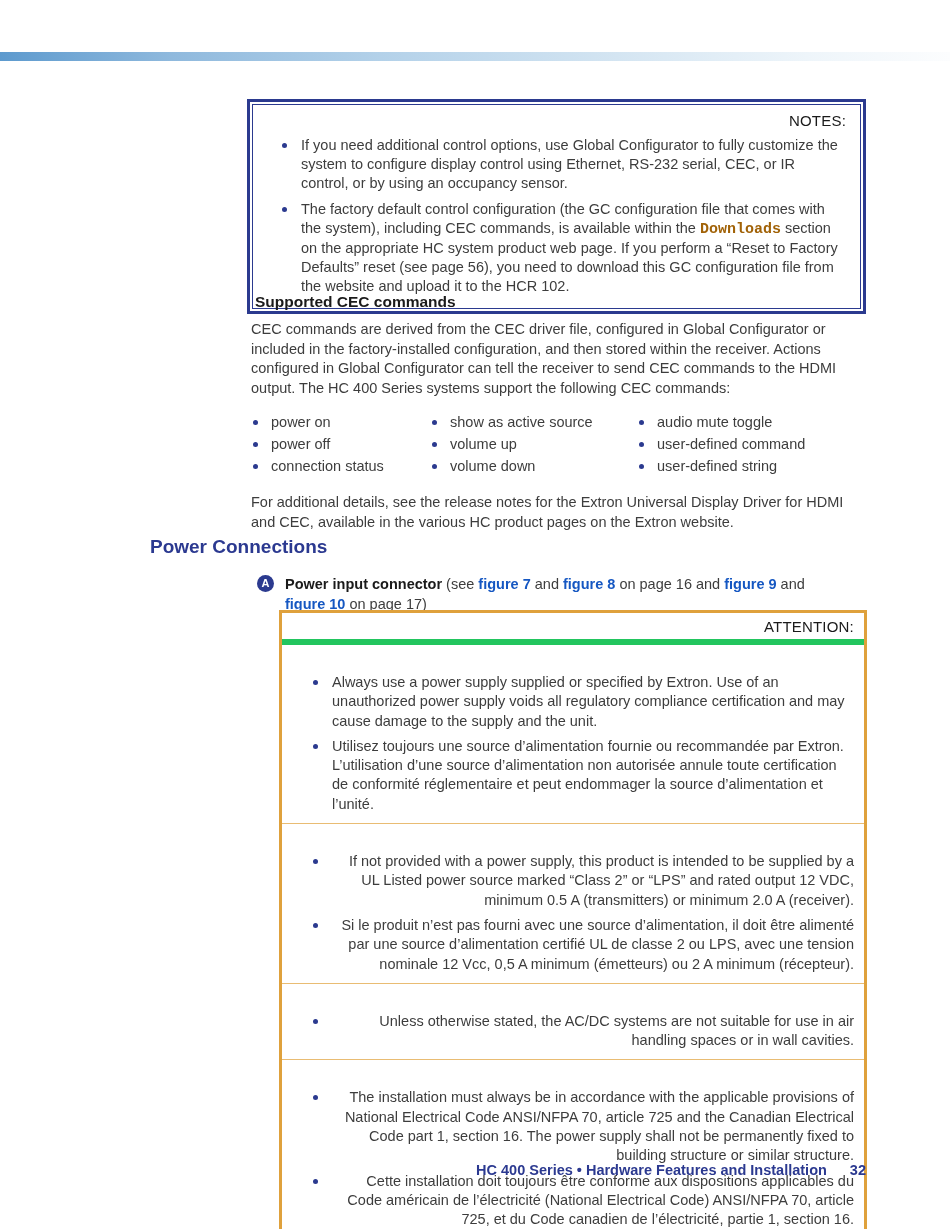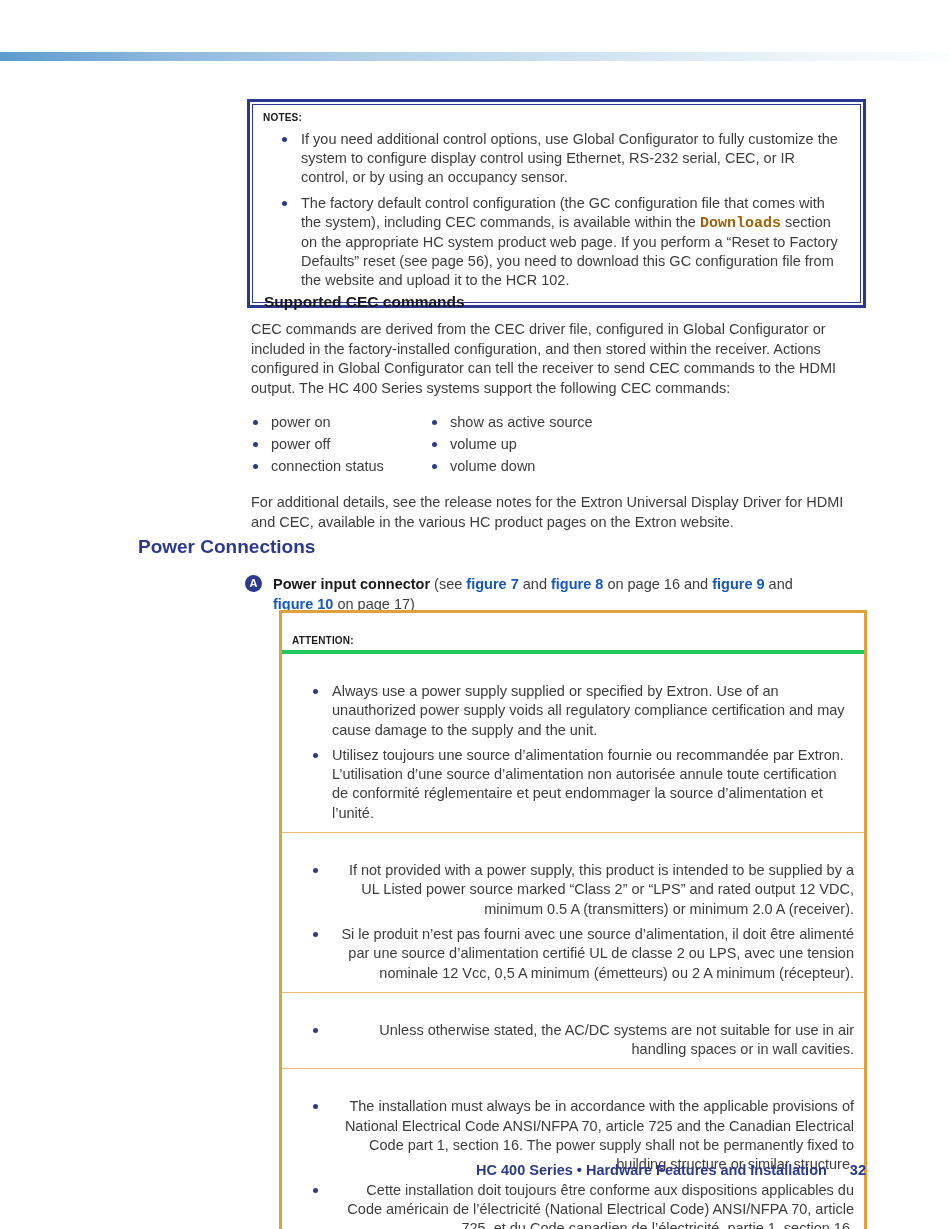--- a/index.html
+++ b/index.html
@@ -14,58 +14,58 @@
   }
   
   .notes-outer{
     position:absolute;left:247px;top:99px;width:619px;box-sizing:border-box;
     border:3px solid #2b3a8f;padding:2px;background:#fff;
   }
   .notes-inner{
     border:1px solid #2b3a8f;padding:7px 14px 12px 10px;
   }
   .box-label{
-    font-size:10px;font-weight:bold;color:#1a1a1a;letter-spacing:.2px;
+    font-size:15px;font-weight:normal;color:#1a1a1a;letter-spacing:.2px;text-align:right;
   }
   .brow{display:flex;margin-top:7px;}
   .bdot{
     flex:0 0 5px;width:5px;height:5px;border-radius:50%;
     background:#2b3a8f;margin:7px 14px 0 19px;
   }
   .btext{flex:1;font-size:14.5px;line-height:19px;color:#3d3d3d;}
   .mono{font-family:"Liberation Mono", monospace;font-weight:bold;font-size:15px;color:#a16207;}
   
   .cec-section{position:absolute;left:251px;top:293px;width:617px;}
-  .sub-heading{font-size:15.5px;font-weight:bold;color:#1a1a1a;margin:0 0 9px 13px;}
+  .sub-heading{font-size:15.5px;font-weight:bold;color:#1a1a1a;margin:0 0 9px 4px;}
   .para{font-size:14.5px;line-height:19.5px;color:#3d3d3d;margin:0;}
   .cec-cols{display:flex;margin:15px 0 14px 0;}
   .cec-col1{width:179px;}
   .cec-col2{width:207px;}
   .cec-col3{flex:1;}
   .cec-item{display:flex;margin-bottom:3px;}
   .cec-item .bdot{margin:7px 13px 0 2px;}
   .cec-item .btext{line-height:19px;}
   
-  .power-section{position:absolute;left:138px;top:536px;width:730px;}
+  .power-section{position:absolute;left:150px;top:536px;width:730px;}
   .h2{font-size:19px;font-weight:bold;color:#2b3990;margin:0;}
   .item-a{display:flex;margin-top:16px;margin-left:107px;}
   .marker{
     flex:0 0 17px;width:17px;height:17px;border-radius:50%;background:#2b3a8f;
     color:#fff;font-size:11px;font-weight:bold;text-align:center;line-height:17px;
     margin:1px 11px 0 0;
   }
   .item-line{white-space:nowrap;font-size:14.5px;line-height:20px;color:#3d3d3d;}
   .bold-black{font-weight:bold;color:#1a1a1a;}
   .fig-link{color:#1557c2;font-weight:bold;text-decoration:none;cursor:pointer;}
   
   .attention-box{
     position:absolute;left:279px;top:610px;width:588px;box-sizing:border-box;
     border:3px solid #dfa13c;background:#fff;
   }
-  .att-header{padding:22px 10px 4px 10px;border-bottom:4px solid #22c55e;}
+  .att-header{padding:5px 10px 4px 10px;border-bottom:6px solid #22c55e;}
   .att-group{padding:22px 10px 9px 10px;}
   .att-group + .att-group{border-top:1px solid #e9bc73;text-align:right;}
   .att-row{display:flex;margin-top:6px;}
   .att-row .bdot{margin:7px 14px 0 21px;}
   .att-row .btext{line-height:19.3px;white-space:pre-line;}
   
   .footer{
     position:absolute;top:1162px;right:84px;display:flex;align-items:center;gap:23px;
     font-size:14.5px;font-weight:bold;color:#2b3990;
   }
@@ -112,20 +112,34 @@
           <span class="bdot"></span>
           <span class="btext">show as active source</span>
         </div>
       <div class="cec-item">
           <span class="bdot"></span>
           <span class="btext">volume up</span>
         </div>
       <div class="cec-item">
           <span class="bdot"></span>
           <span class="btext">volume down</span>
+        </div>
+    </div>
+    <div class="cec-col3">
+      <div class="cec-item">
+          <span class="bdot"></span>
+          <span class="btext">audio mute toggle</span>
+        </div>
+      <div class="cec-item">
+          <span class="bdot"></span>
+          <span class="btext">user-defined command</span>
+        </div>
+      <div class="cec-item">
+          <span class="bdot"></span>
+          <span class="btext">user-defined string</span>
         </div>
     </div>
   </div>
   <p class="para">For additional details, see the release notes for the Extron Universal Display Driver for HDMI and CEC, available in the various HC product pages on the Extron website.</p>
 </div>
 
 <div class="power-section">
   <h2 class="h2">Power Connections</h2>
   <div class="item-a">
     <span class="marker">A</span>

